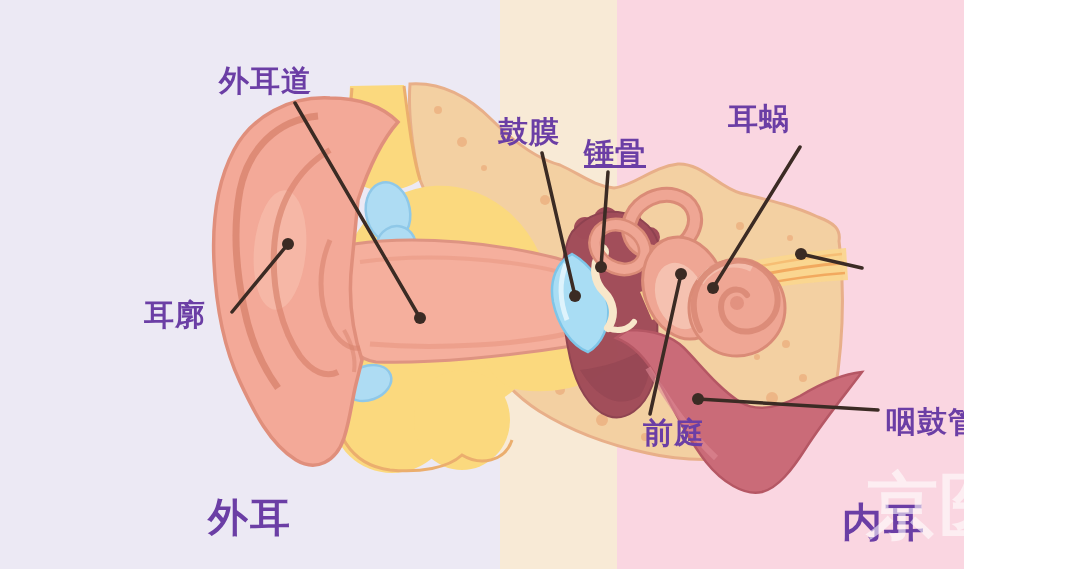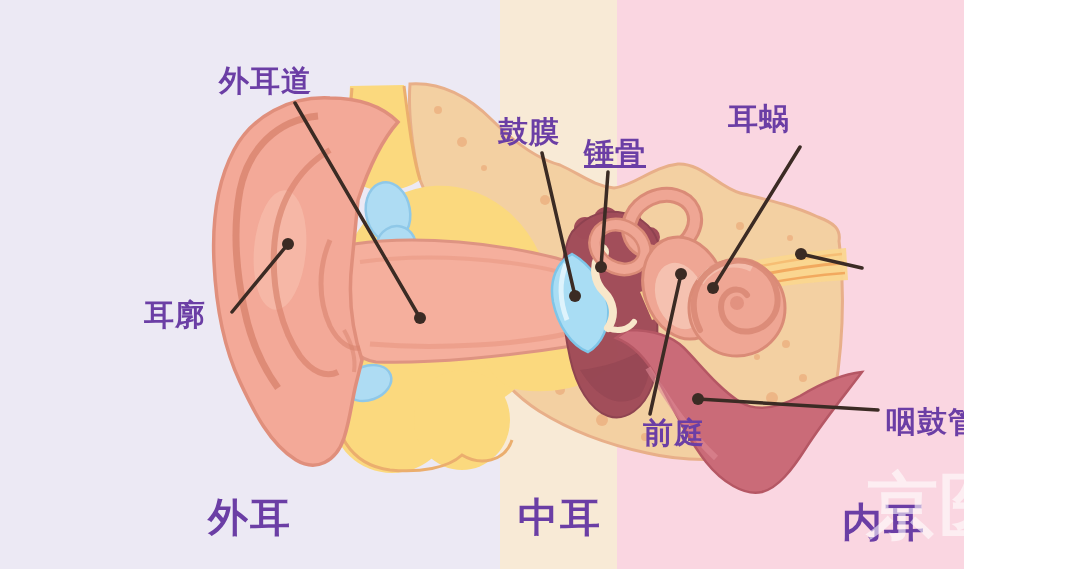--- a/index.html
+++ b/index.html
@@ -216,18 +216,17 @@
 
   <div class="lbl" id="lbl-ear-canal">外耳道</div>
   <div class="lbl" id="lbl-auricle">耳廓</div>
   <div class="lbl" id="lbl-eardrum">鼓膜</div>
   <div class="lbl" id="lbl-malleus">锤骨</div>
   <div class="lbl" id="lbl-cochlea">耳蜗</div>
   <div class="lbl" id="lbl-vestibule">前庭</div>
   <div class="lbl" id="lbl-eustachian">咽鼓管</div>
 
   <div class="lbl section-lbl" id="sec-outer">外耳</div>
-  <div class="lbl section-lbl" id="sec-middle">中耳</div>
   <div class="lbl section-lbl" id="sec-inner">内耳</div>
 
   <div id="watermark">京医通</div>
 
 </div>
 
 </body></html>

